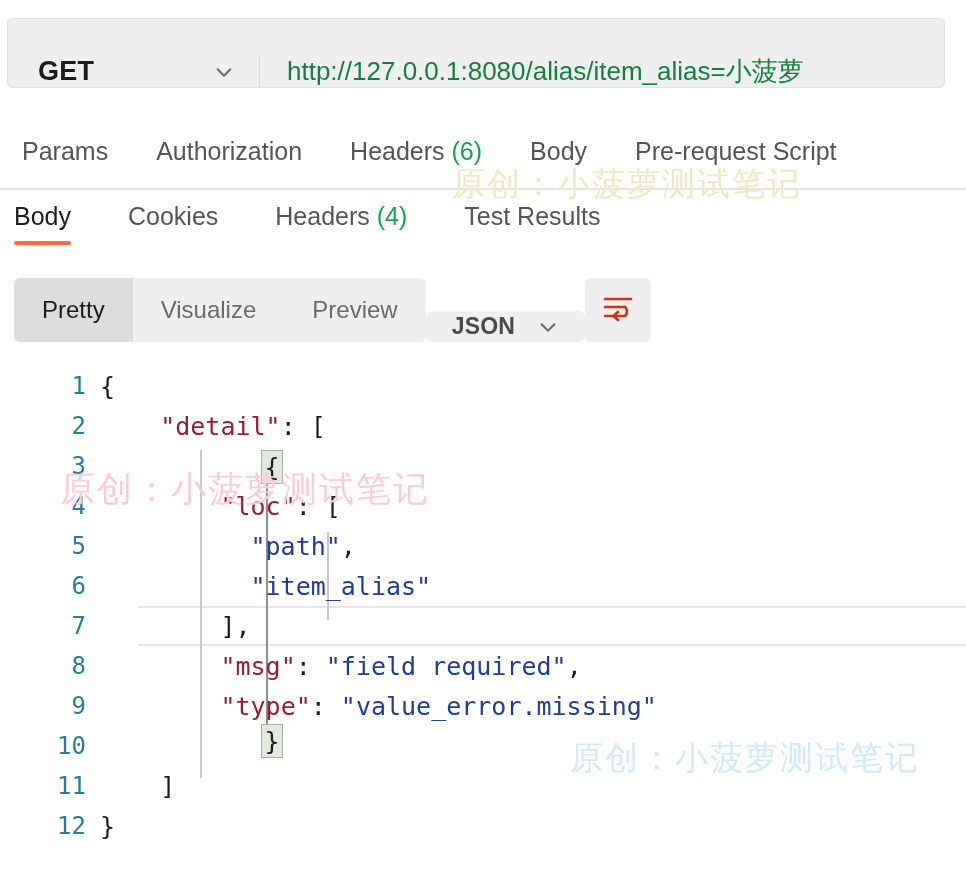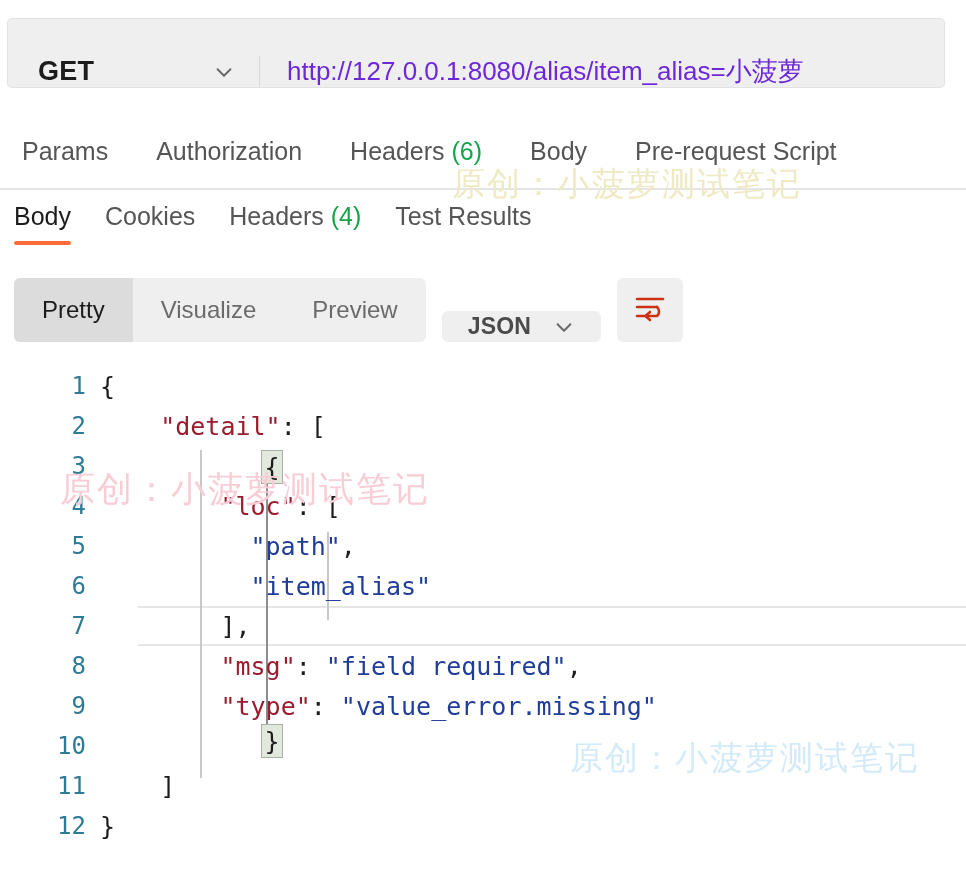--- a/index.html
+++ b/index.html
@@ -53,21 +53,21 @@
     display: block;
   }
   .chev svg { display:block; width:100%; height:100%; }
 
   .url-input {
     flex: 1;
     display: flex;
     align-items: center;
     padding-left: 27px;
     font-size: 26px;
-    color: #6d28d9;
+    color: #15803d;
     background: transparent;
     border: none;
     outline: none;
     font-family: "Liberation Sans", sans-serif;
     cursor: text;
   }
 
   
   .req-tabs {
     position: absolute;
@@ -109,41 +109,41 @@
   }
   .resp-tab {
     position: relative;
     font-size: 25px;
     color: #555555;
     cursor: pointer;
     white-space: nowrap;
     padding-bottom: 14px;
   }
   .resp-tab:nth-child(1) { margin-left: 14px; }
-  .resp-tab + .resp-tab { margin-left: 34px; }
+  .resp-tab + .resp-tab { margin-left: 57px; }
   .resp-tab.active { color: #1c1c1c; }
   .resp-tab.active::after {
     content: "";
     position: absolute;
     left: 0; right: 0;
     bottom: 0;
     height: 4px;
     background: #ff6c37;
     border-radius: 2px;
   }
 
   
   .fmt-bar {
     position: absolute;
     left: 14px;
     top: 278px;
     height: 64px;
     display: flex;
     align-items: stretch;
-    gap: 16px;
+    gap: 0;
   }
   .seg-group {
     display: flex;
     background: #efefef;
     border-radius: 6px;
     overflow: hidden;
   }
   .seg {
     display: flex;
     align-items: center;

